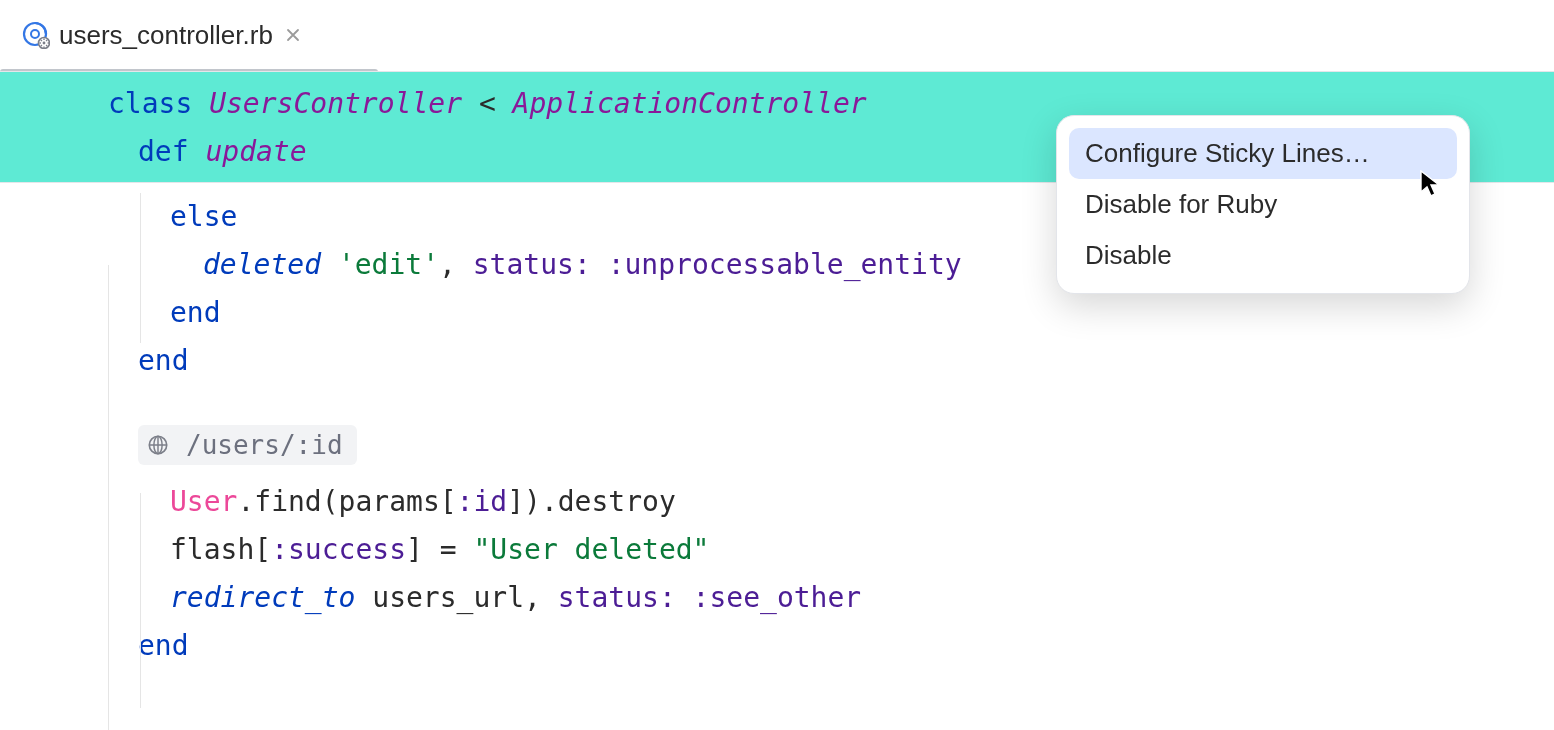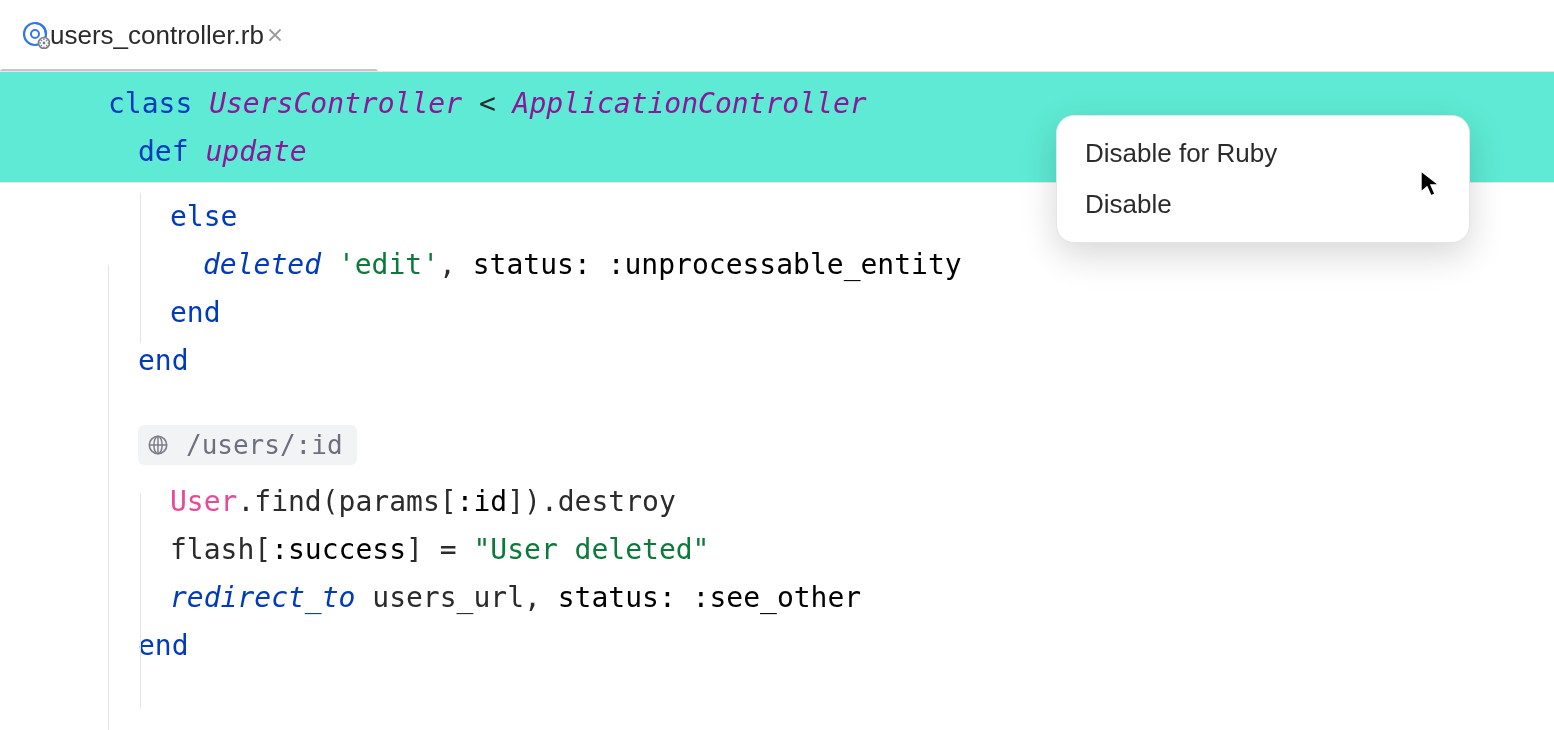--- a/index.html
+++ b/index.html
@@ -19,21 +19,21 @@
       position: relative;
       display: flex;
       align-items: stretch;
       height: 72px;
       background: #ffffff;
     }
     .tab {
       display: flex;
       align-items: center;
       padding: 4px 22px;
-      gap: 0;
+      gap: 9px;
       border-bottom: 2px solid transparent;
       font-size: 26px;
       color: #2b2b2b;
     }
     .tab-icon {
       width: 28px;
       height: 28px;
       position: relative;
       display: inline-flex;
       align-items: center;
@@ -128,21 +128,21 @@
       display: inline-flex;
       align-items: center;
       justify-content: center;
     }
     
     .kw    { color: #003bbb; }
     .kw-it { color: #003bbb; font-style: italic; }
     .cls   { color: #8a1899; font-style: italic; }
     .fn    { color: #8a1899; font-style: italic; }
     .str   { color: #0b7a3a; }
-    .sym   { color: #000000; }
+    .sym   { color: #4c1d95; }
     .param { color: #ec4899; }
     .call  { color: #2b2b2b; }
     .op    { color: #2b2b2b; }
 
     
     .context-menu {
       position: absolute;
       top: 115px;
       left: 1056px;
       width: 414px;
@@ -223,20 +223,21 @@
     <span>/users/:id</span>
   </div>
 
   <pre class="indent-2"><span class="param">User</span><span class="call">.</span><span class="call">find(</span><span class="call">params[</span><span class="sym">:id</span><span class="call">])</span><span class="call">.</span><span class="call">destroy</span></pre>
   <pre class="indent-2"><span class="call">flash[</span><span class="sym">:success</span><span class="call">]</span> <span class="op">=</span> <span class="str">"User deleted"</span></pre>
   <pre class="indent-2"><span class="kw-it">redirect_to</span> <span class="call">users_url</span><span class="op">,</span> <span class="sym">status:</span> <span class="sym">:see_other</span></pre>
   <pre class="indent-1"><span class="kw">end</span></pre>
 </div>
 
 <div class="context-menu">
+  <div class="menu-item highlighted">Configure Sticky Lines…</div>
   <div class="menu-item">Disable for Ruby</div>
   <div class="menu-item">Disable</div>
 </div>
 
 <div class="cursor">
   <svg viewBox="0 0 20 28" width="20" height="28">
     <path d="M1 1 L1 22 L7 17 L11 26 L15 24 L11 15 L19 15 Z" fill="#000" stroke="#fff" stroke-width="1.4"></path>
   </svg>
 </div>
 

